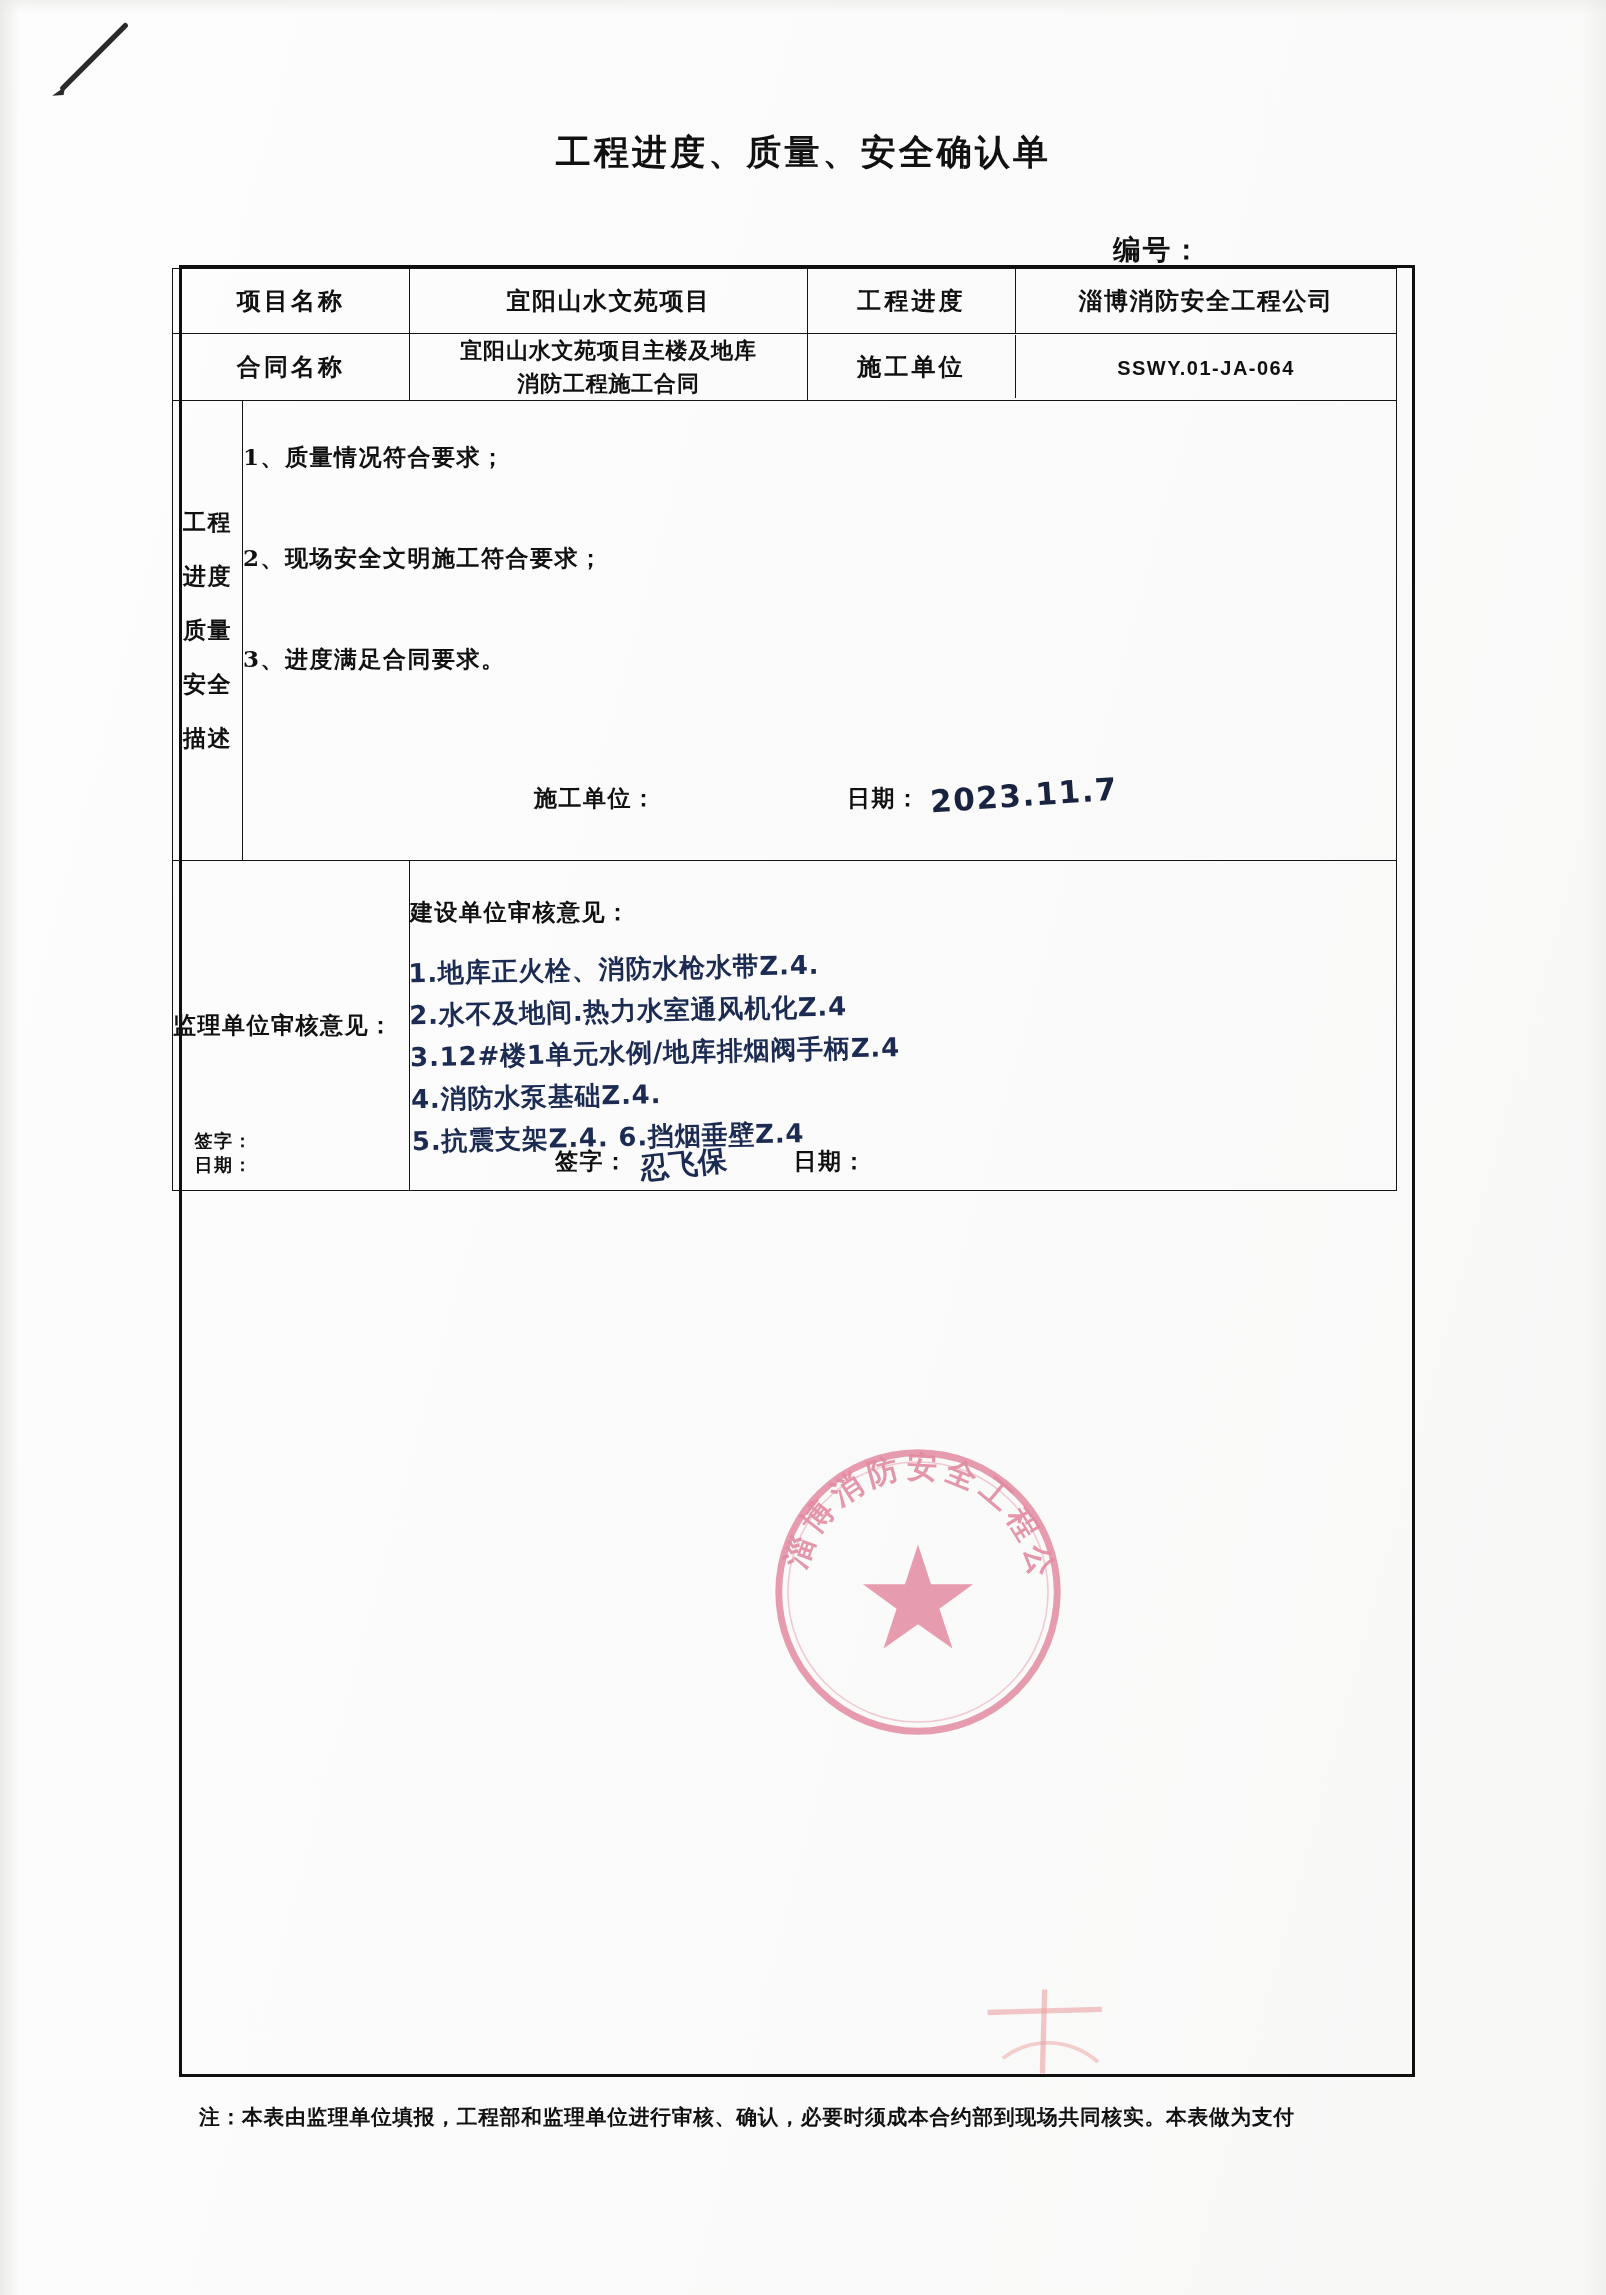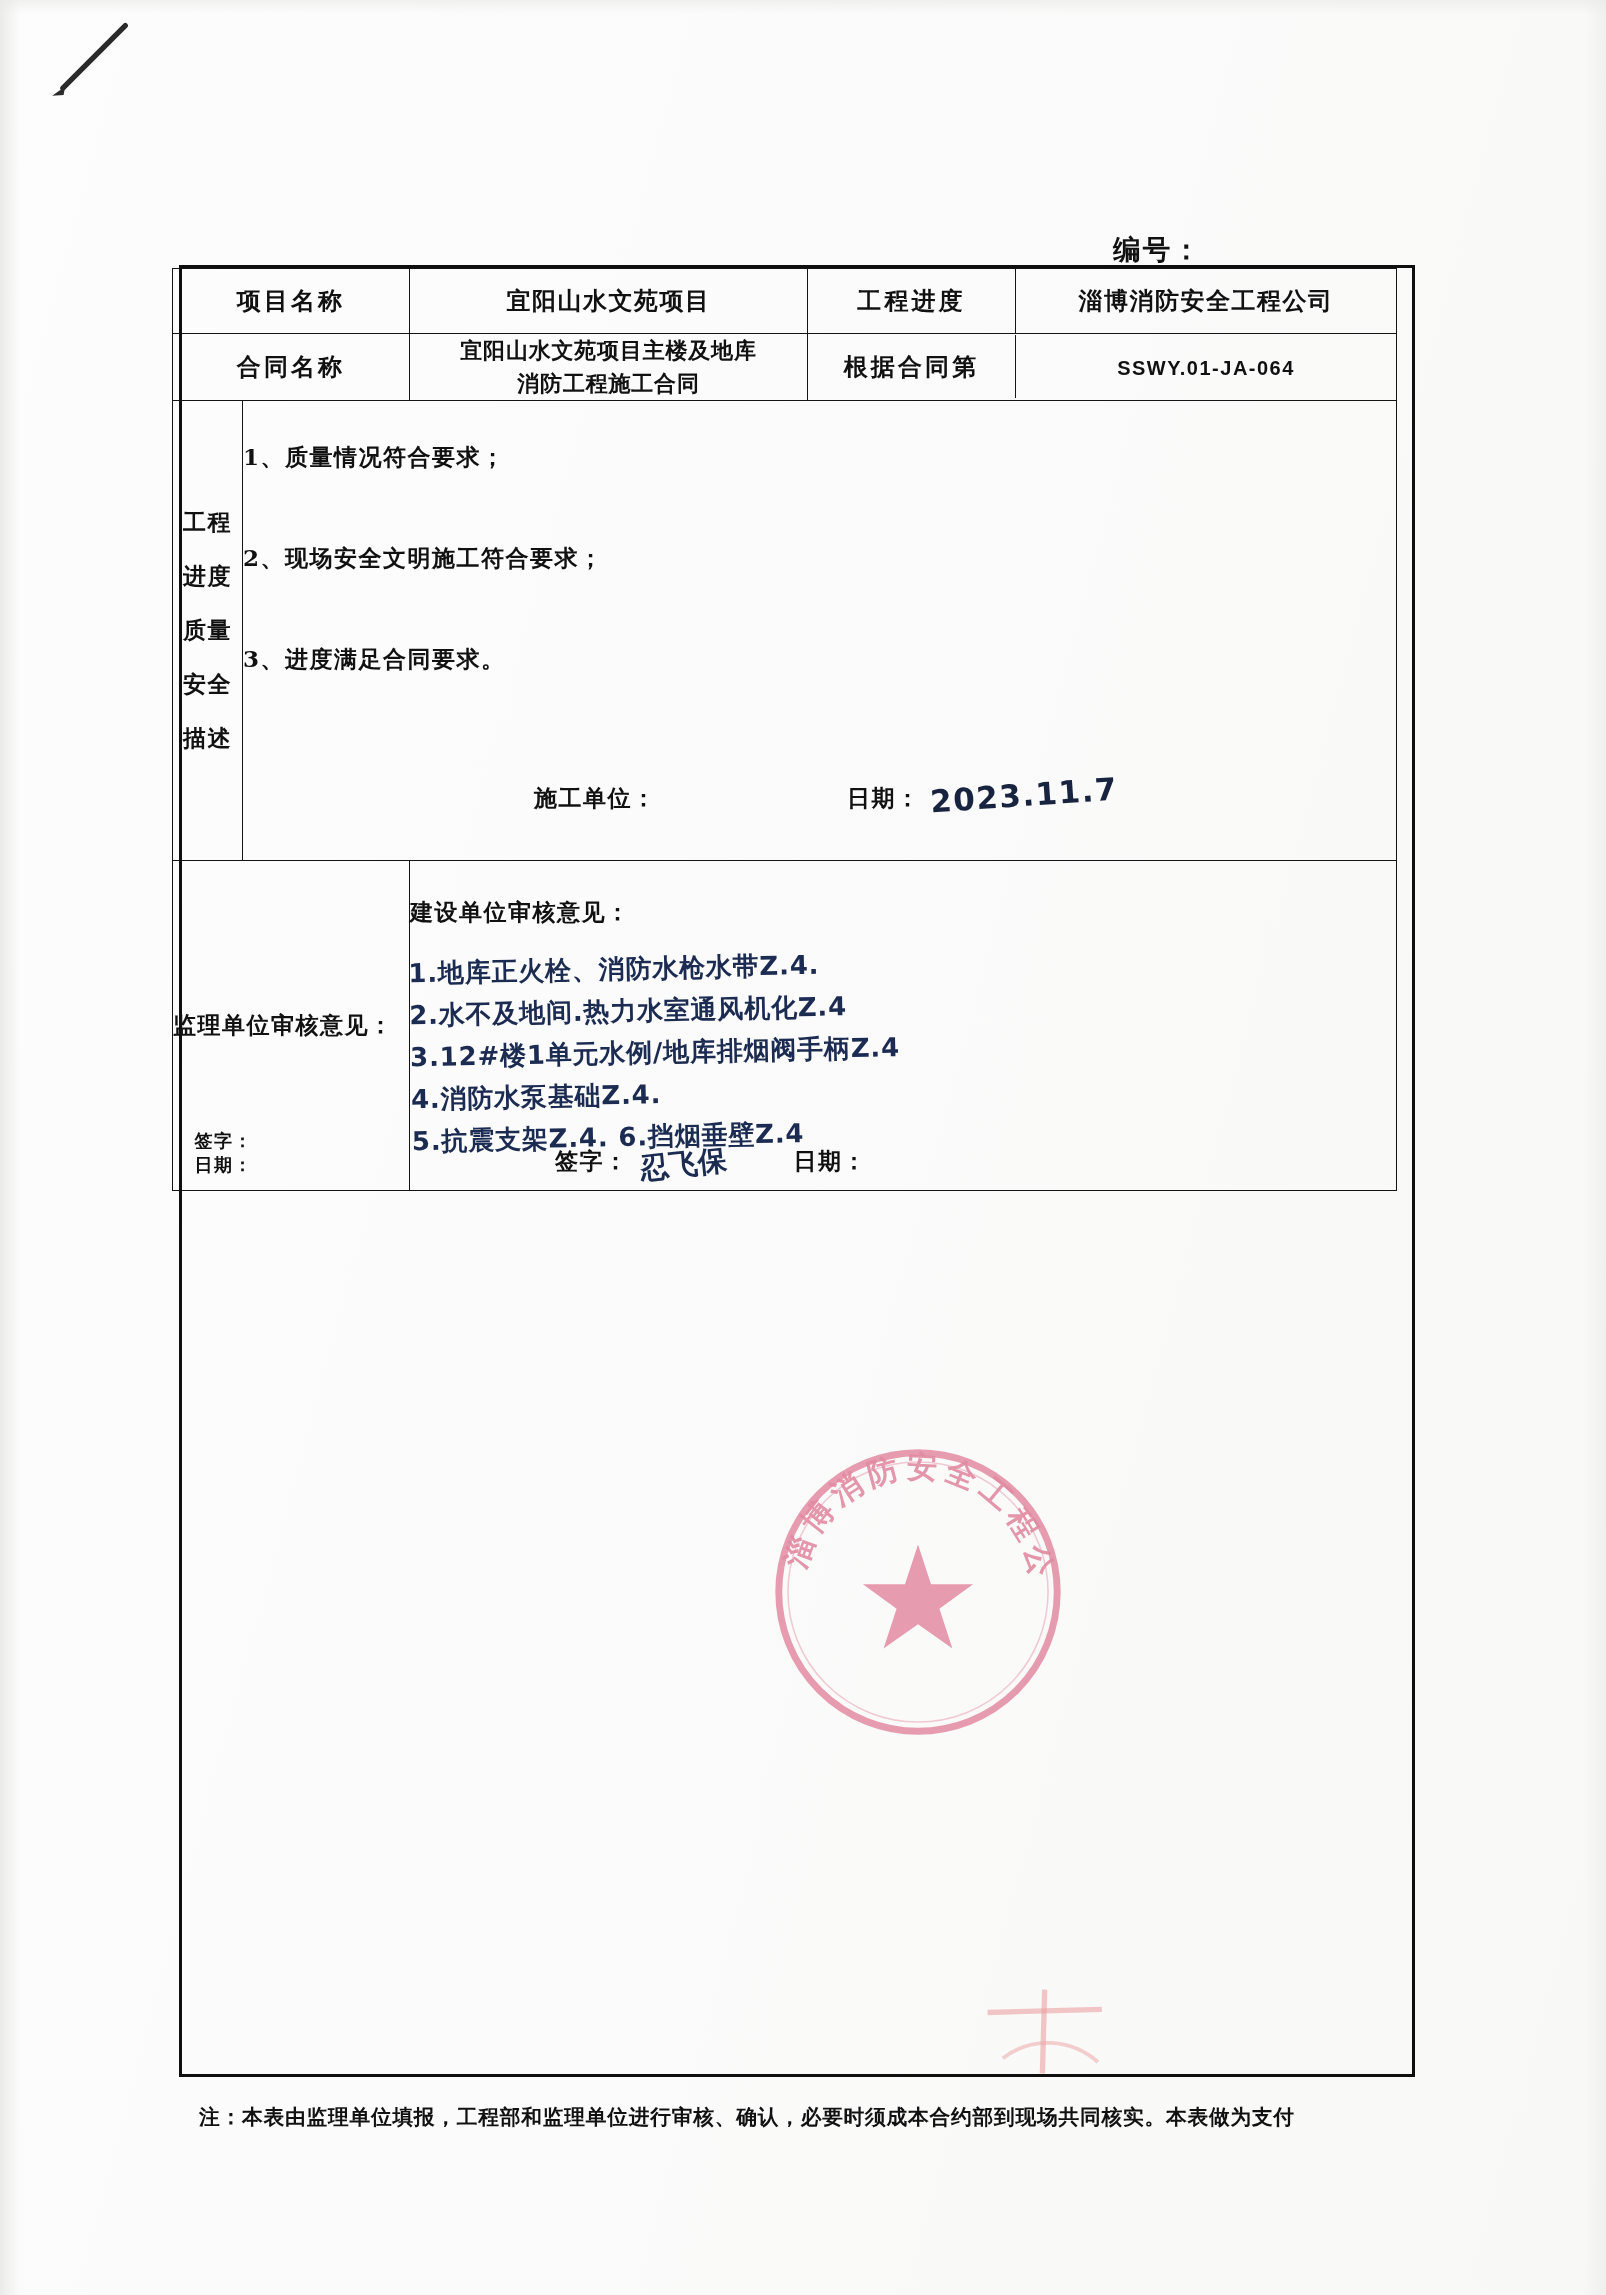--- a/index.html
+++ b/index.html
@@ -318,20 +318,21 @@
 <div class="scan-edge-right"></div>
 <div class="scan-edge-top"></div>
 
 <svg class="pen-mark" viewBox="0 0 130 110">
   <path d="M112 6 L30 88" stroke="#2a2a2a" stroke-width="7" stroke-linecap="round" fill="none"></path>
   <path d="M33 86 L16 98 L31 97 Z" fill="#2a2a2a"></path>
 </svg>
 
 <div class="doc">
 
+  <div class="title">工程进度、质量、安全确认单</div>
   <div class="serial">编号：</div>
 
   <div class="outer-frame"></div>
 
   <table class="tbl">
     <colgroup>
       <col style="width:70px">
       <col style="width:83px">
       <col style="width:84px">
       <col style="width:176px">
@@ -357,21 +358,21 @@
       <tr>
         <td class="cell-label" colspan="3">合同名称</td>
         <td class="cell-value small" colspan="2">
           <span>宜阳山水文苑项目主楼及地库</span><br>
           <span>消防工程施工合同</span>
         </td>
         <td class="cell-value">
           <table style="width:100%;border-collapse:collapse;table-layout:fixed">
             <tbody>
                 <tr>
-              <td style="border:none;width:207px;text-align:center;font-size:24px;font-weight:700;letter-spacing:3.1px">根据合同第</td>
+              <td style="border:none;width:207px;text-align:center;font-size:24px;font-weight:700;letter-spacing:3.1px">施工单位</td>
               <td style="border:none;border-left:1.5px solid #141414;text-align:center;padding:13.8px 6.1px">
                 <span class="code-value">SSWY.01-JA-064</span>
               </td>
             </tr>
           </tbody>
             </table>
         </td>
       </tr>
 
 

